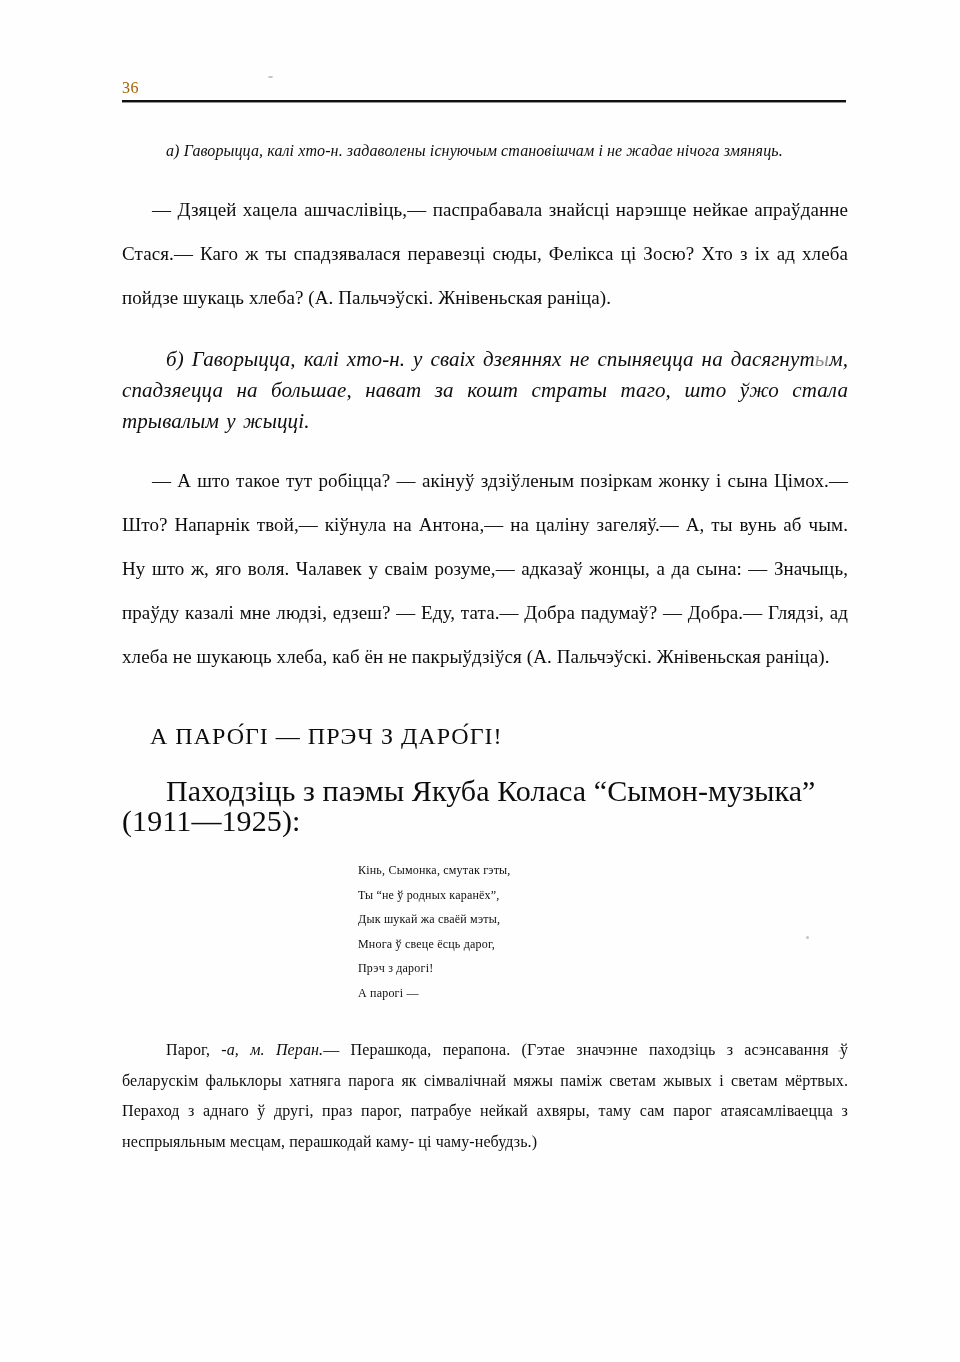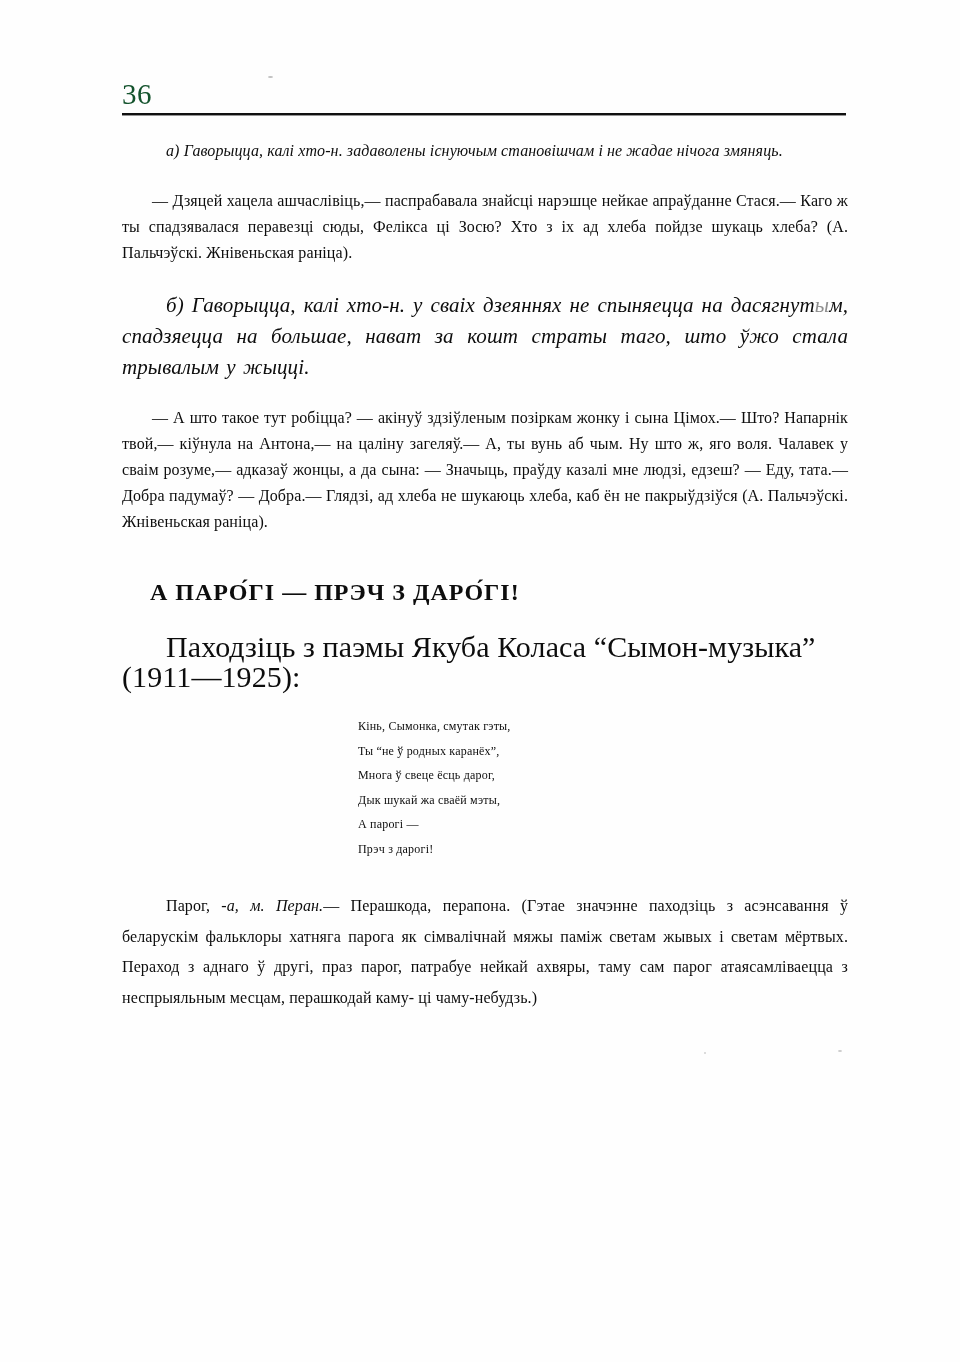--- a/index.html
+++ b/index.html
@@ -22,24 +22,24 @@
     height: 1362px;
     background: #fefefe;
   }
   .page-header {
     position: absolute;
     left: 122px;
     top: 80px;
     width: 724px;
   }
   .folio {
-    font-size: 29px;
+    font-size: 16px;
     letter-spacing: 0.5px;
     line-height: 1;
-    color: #14532d;
+    color: #a16207;
   }
   .rule {
     margin-top: 4px;
     height: 2px;
     background: #101010;
     width: 724px;
     box-shadow: 0 0.5px 0 #2b2b2b;
   }
   .content {
     position: absolute;
@@ -67,40 +67,40 @@
     text-indent: 44px;
     letter-spacing: 0.1px;
     margin-top: 24px;
     margin-bottom: 22px;
     word-spacing: 2px;
   }
   .faded {
     color: #8f8f8f;
   }
   .quote {
-    font-size: 16px;
-    line-height: 26px;
+    font-size: 19px;
+    line-height: 44px;
     text-indent: 30px;
     letter-spacing: 0.1px;
   }
   .quote.second {
     margin-top: 18px;
   }
   .equiv {
     font-size: 22.5px;
     line-height: 30px;
     text-indent: 44px;
     margin-top: 32px;
     letter-spacing: 0.1px;
   }
   .equiv .abbr {
     font-size: 19px;
   }
   .headword {
-    font-weight: bold;
+    font-weight: normal;
     font-size: 24px;
     letter-spacing: 1px;
     margin-top: 44px;
     text-align: left;
     text-indent: 28px;
   }
   .origin {
     font-size: 30px;
     line-height: 30px;
     text-indent: 44px;
@@ -158,24 +158,24 @@
     <p class="quote second">— А што такое тут робіцца? — акінуў здзіўленым позіркам жонку і сына Цімох.— Што? Напарнік твой,— кіўнула на Антона,— на цаліну загеляў.— А, ты вунь аб чым. Ну што ж, яго воля. Чалавек у сваім розуме,— адказаў жонцы, а да сына: — Значыць, праўду казалі мне людзі, едзеш? — Еду, тата.— Добра падумаў? — Добра.— Глядзі, ад хлеба не шукаюць хлеба, каб ён не пакрыўдзіўся (А. Пальчэўскі. Жнівеньская раніца).</p>
 
 
     <p class="headword">А ПАРО́ГІ — ПРЭЧ З ДАРО́ГІ!</p>
 
     <p class="origin">Паходзіць з паэмы Якуба Коласа “Сымон-музыка” (1911—1925):</p>
 
     <div class="verse">
       <div>Кінь, Сымонка, смутак гэты,</div>
       <div>Ты “не ў родных каранёх”,</div>
+      <div>Дык шукай жа сваёй мэты,</div>
       <div>Многа ў свеце ёсць дарог,</div>
-      <div>Дык шукай жа сваёй мэты,</div>
+      <div>Прэч з дарогі!</div>
       <div>А парогі —</div>
-      <div>Прэч з дарогі!</div>
     </div>
 
     <p class="definition"><span>Парог,</span> <span class="it">-а, м.</span> <span class="it">Перан.</span><span>— Перашкода, перапона. (Гэтае значэнне паходзіць з асэнсавання ў беларускім фальклоры хатняга парога як сімвалічнай мяжы паміж светам жывых і светам мёртвых. Пераход з аднаго ў другі, праз парог, патрабуе нейкай ахвяры, таму сам парог атаясамліваецца з неспрыяльным месцам, перашкодай каму- ці чаму-небудзь.)</span></p>
 
   </div>
 
   <span class="speck s1"></span>
   <span class="speck s2"></span>
   <span class="speck s3"></span>
   <span class="speck s4"></span>

